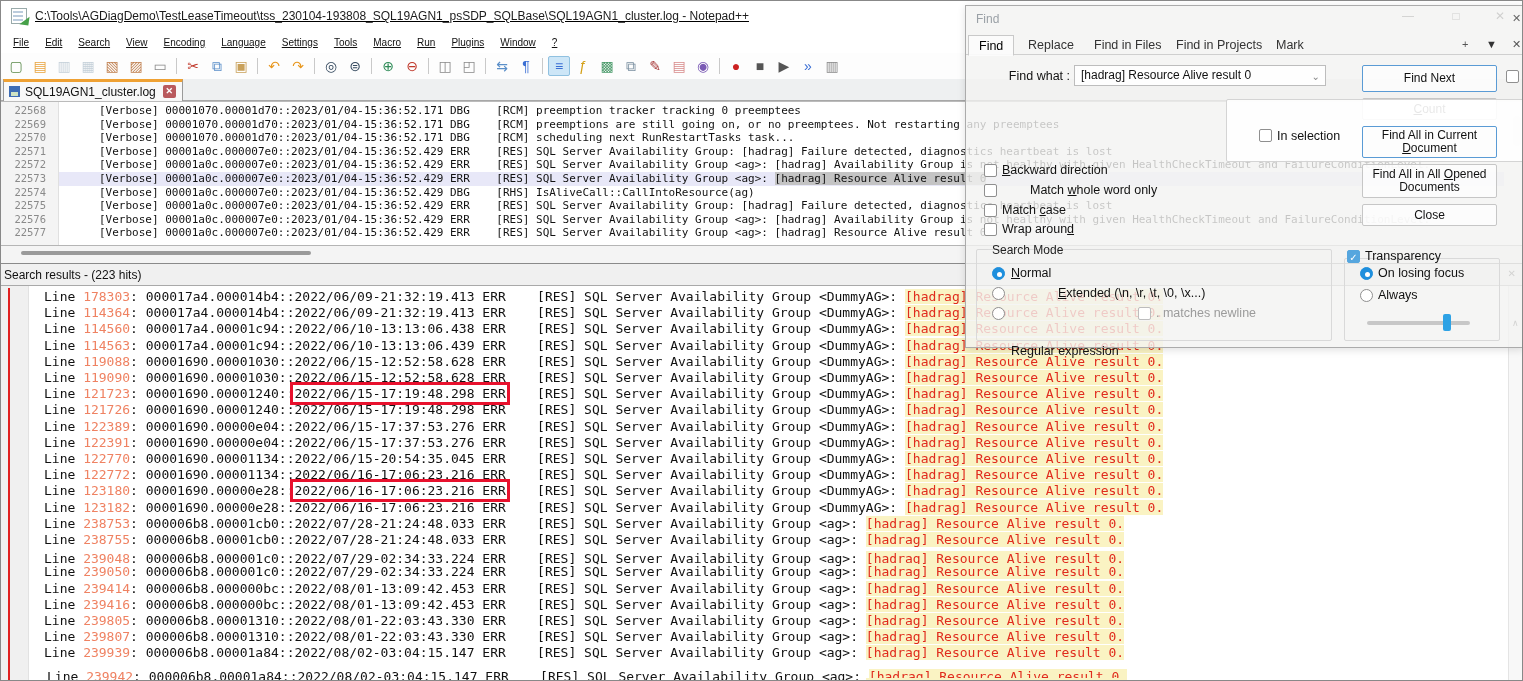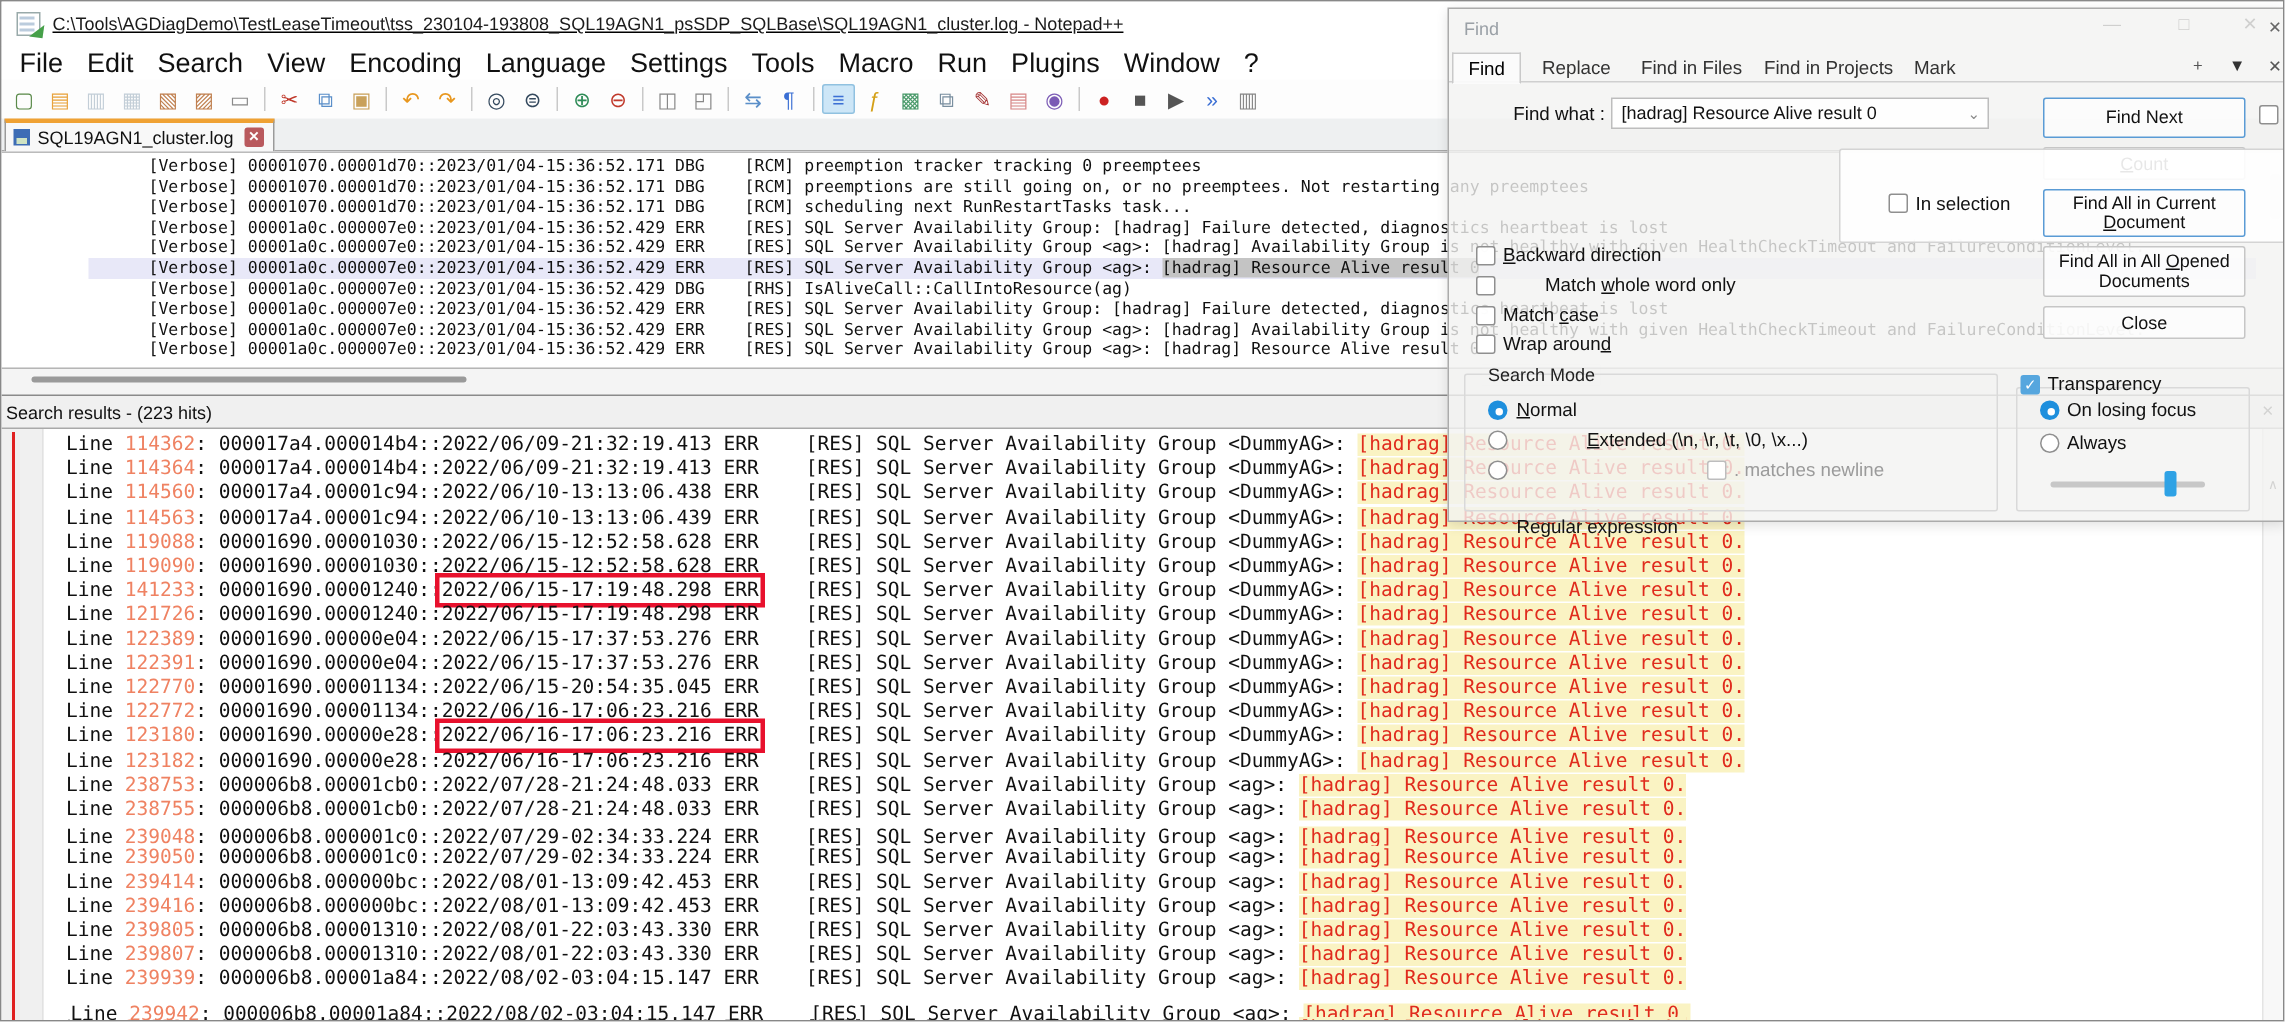--- a/index.html
+++ b/index.html
@@ -11,21 +11,21 @@
   }
   
   #titlebar{position:absolute;left:0;top:0;width:1523px;height:30px;background:#ffffff;display:flex;align-items:center;text-decoration:underline;}
   #app-icon{width:16px;height:16px;margin:0 8px 0 10px;position:relative;background:#fff;border:1px solid #9aa;flex:0 0 auto;}
   #app-icon::before{content:"";position:absolute;left:1px;top:2px;width:10px;height:2px;background:#bcd;box-shadow:0 4px 0 #bcd,0 8px 0 #bcd;}
   #app-icon::after{content:"";position:absolute;right:-3px;bottom:-2px;width:0;height:0;border-left:9px solid transparent;border-bottom:9px solid #46a049;transform:rotate(8deg);}
   #title-text{font-size:12px;color:#1b1b1b;white-space:nowrap;}
   .win-ctl{position:absolute;top:4px;width:30px;height:22px;text-align:center;line-height:22px;font-size:12px;color:#444;}
   
   #menubar{position:absolute;left:0;top:30px;width:1523px;height:22px;background:#fff;display:flex;align-items:center;padding-left:4px;}
-  .menu-item{font-size:18px;color:#111;padding:2px 8px;white-space:nowrap;}
+  .menu-item{font-size:10px;color:#111;padding:2px 8px;white-space:nowrap;text-decoration:underline;}
   
   #toolbar{position:absolute;left:0;top:52px;width:1523px;height:26px;background:#fdfdfd;display:flex;align-items:center;padding-left:3px;}
   .tbi{width:22px;height:20px;display:flex;align-items:center;justify-content:center;font-size:14px;line-height:20px;margin:0 1px;border-radius:2px;}
   .tbi.active{background:#cde6f7;border:1px solid #90c1e0;}
   .tbi.disabled{opacity:.45;}
   .tb-sep{width:1px;height:16px;background:#c9c9c9;margin:0 4px;}
   
   #tabbar{position:absolute;left:0;top:78px;width:1523px;height:22px;background:#eef0f1;border-bottom:1px solid #a7a7a7;}
   #tab-active{position:absolute;left:2px;top:0;height:22px;background:#f8f8f8;border:1px solid #9a9a9a;border-bottom:none;border-top:3px solid #efa133;display:flex;align-items:center;padding:0 6px 0 5px;}
   #tab-save-icon{width:11px;height:11px;background:#3e6db5;position:relative;margin-right:5px;}
@@ -159,20 +159,32 @@
 
   <div id="tabbar">
     <div id="tab-active">
       <div id="tab-save-icon"></div>
       <div id="tab-label">SQL19AGN1_cluster.log</div>
       <div id="tab-close">✕</div>
     </div>
   </div>
 
   <div id="editor">
+    <div id="gutter">
+        <div class="gut-num" style="top: 2px;">22568</div>
+        <div class="gut-num" style="top: 15.6px;">22569</div>
+        <div class="gut-num" style="top: 29.2px;">22570</div>
+        <div class="gut-num" style="top: 42.8px;">22571</div>
+        <div class="gut-num" style="top: 56.4px;">22572</div>
+        <div class="gut-num" style="top: 70px;">22573</div>
+        <div class="gut-num" style="top: 83.6px;">22574</div>
+        <div class="gut-num" style="top: 97.2px;">22575</div>
+        <div class="gut-num" style="top: 110.8px;">22576</div>
+        <div class="gut-num" style="top: 124.4px;">22577</div>
+      </div>
     <div id="ed-rows">
         <div class="ed-row" style="top: 2px;"><span>[Verbose] 00001070.00001d70::2023/01/04-15:36:52.171 DBG    </span>[RCM] preemption tracker tracking 0 preemptees</div>
         <div class="ed-row" style="top: 15.6px;"><span>[Verbose] 00001070.00001d70::2023/01/04-15:36:52.171 DBG    </span>[RCM] preemptions are still going on, or no preemptees. Not restarting any preemptees</div>
         <div class="ed-row" style="top: 29.2px;"><span>[Verbose] 00001070.00001d70::2023/01/04-15:36:52.171 DBG    </span>[RCM] scheduling next RunRestartTasks task...</div>
         <div class="ed-row" style="top: 42.8px;"><span>[Verbose] 00001a0c.000007e0::2023/01/04-15:36:52.429 ERR    </span>[RES] SQL Server Availability Group: [hadrag] Failure detected, diagnostics heartbeat is lost</div>
         <div class="ed-row" style="top: 56.4px;"><span>[Verbose] 00001a0c.000007e0::2023/01/04-15:36:52.429 ERR    </span>[RES] SQL Server Availability Group &lt;ag&gt;: [hadrag] Availability Group is not healthy with given HealthCheckTimeout and FailureConditionLevel.</div>
         <div class="ed-row current" style="top: 70px;"><span>[Verbose] 00001a0c.000007e0::2023/01/04-15:36:52.429 ERR    </span>[RES] SQL Server Availability Group &lt;ag&gt;: <span class="ed-sel">[hadrag] Resource Alive result 0</span></div>
         <div class="ed-row" style="top: 83.6px;"><span>[Verbose] 00001a0c.000007e0::2023/01/04-15:36:52.429 DBG    </span>[RHS] IsAliveCall::CallIntoResource(ag)</div>
         <div class="ed-row" style="top: 97.2px;"><span>[Verbose] 00001a0c.000007e0::2023/01/04-15:36:52.429 ERR    </span>[RES] SQL Server Availability Group: [hadrag] Failure detected, diagnostics heartbeat is lost</div>
         <div class="ed-row" style="top: 110.8px;"><span>[Verbose] 00001a0c.000007e0::2023/01/04-15:36:52.429 ERR    </span>[RES] SQL Server Availability Group &lt;ag&gt;: [hadrag] Availability Group is not healthy with given HealthCheckTimeout and FailureConditionLevel.</div>
@@ -188,27 +200,27 @@
   <div id="rheader">
     <div id="rheader-title">Search results - (223 hits)</div>
     <div id="rheader-close">✕</div>
   </div>
 
   <div id="results">
     <div id="results-margin">
       <div id="results-redline"></div>
     </div>
     <div id="hit-rows">
-        <div class="hit-row" style="top: 3px;">Line <span class="hit-num">114362</span>: 000017a4.000014b4::<span>2022/06/09-21:32:19.413 ERR</span>    [RES] SQL Server Availability Group &lt;DummyAG&gt;: <span class="hit-match">[hadrag] Resource Alive result 0.</span></div>
+        <div class="hit-row" style="top: 3px;">Line <span class="hit-num">178303</span>: 000017a4.000014b4::<span>2022/06/09-21:32:19.413 ERR</span>    [RES] SQL Server Availability Group &lt;DummyAG&gt;: <span class="hit-match">[hadrag] Resource Alive result 0.</span></div>
         <div class="hit-row" style="top: 19.2px;">Line <span class="hit-num">114364</span>: 000017a4.000014b4::<span>2022/06/09-21:32:19.413 ERR</span>    [RES] SQL Server Availability Group &lt;DummyAG&gt;: <span class="hit-match">[hadrag] Resource Alive result 0.</span></div>
         <div class="hit-row" style="top: 35.4px;">Line <span class="hit-num">114560</span>: 000017a4.00001c94::<span>2022/06/10-13:13:06.438 ERR</span>    [RES] SQL Server Availability Group &lt;DummyAG&gt;: <span class="hit-match">[hadrag] Resource Alive result 0.</span></div>
         <div class="hit-row" style="top: 51.6px;">Line <span class="hit-num">114563</span>: 000017a4.00001c94::<span>2022/06/10-13:13:06.439 ERR</span>    [RES] SQL Server Availability Group &lt;DummyAG&gt;: <span class="hit-match">[hadrag] Resource Alive result 0.</span></div>
         <div class="hit-row" style="top: 67.8px;">Line <span class="hit-num">119088</span>: 00001690.00001030::<span>2022/06/15-12:52:58.628 ERR</span>    [RES] SQL Server Availability Group &lt;DummyAG&gt;: <span class="hit-match">[hadrag] Resource Alive result 0.</span></div>
         <div class="hit-row" style="top: 84px;">Line <span class="hit-num">119090</span>: 00001690.00001030::<span>2022/06/15-12:52:58.628 ERR</span>    [RES] SQL Server Availability Group &lt;DummyAG&gt;: <span class="hit-match">[hadrag] Resource Alive result 0.</span></div>
-        <div class="hit-row" style="top: 100.2px;">Line <span class="hit-num">141233</span>: 00001690.00001240::<span class="hit-boxed">2022/06/15-17:19:48.298 ERR</span>    [RES] SQL Server Availability Group &lt;DummyAG&gt;: <span class="hit-match">[hadrag] Resource Alive result 0.</span></div>
+        <div class="hit-row" style="top: 100.2px;">Line <span class="hit-num">121723</span>: 00001690.00001240::<span class="hit-boxed">2022/06/15-17:19:48.298 ERR</span>    [RES] SQL Server Availability Group &lt;DummyAG&gt;: <span class="hit-match">[hadrag] Resource Alive result 0.</span></div>
         <div class="hit-row" style="top: 116.4px;">Line <span class="hit-num">121726</span>: 00001690.00001240::<span>2022/06/15-17:19:48.298 ERR</span>    [RES] SQL Server Availability Group &lt;DummyAG&gt;: <span class="hit-match">[hadrag] Resource Alive result 0.</span></div>
         <div class="hit-row" style="top: 132.6px;">Line <span class="hit-num">122389</span>: 00001690.00000e04::<span>2022/06/15-17:37:53.276 ERR</span>    [RES] SQL Server Availability Group &lt;DummyAG&gt;: <span class="hit-match">[hadrag] Resource Alive result 0.</span></div>
         <div class="hit-row" style="top: 148.8px;">Line <span class="hit-num">122391</span>: 00001690.00000e04::<span>2022/06/15-17:37:53.276 ERR</span>    [RES] SQL Server Availability Group &lt;DummyAG&gt;: <span class="hit-match">[hadrag] Resource Alive result 0.</span></div>
         <div class="hit-row" style="top: 165px;">Line <span class="hit-num">122770</span>: 00001690.00001134::<span>2022/06/15-20:54:35.045 ERR</span>    [RES] SQL Server Availability Group &lt;DummyAG&gt;: <span class="hit-match">[hadrag] Resource Alive result 0.</span></div>
         <div class="hit-row" style="top: 181.2px;">Line <span class="hit-num">122772</span>: 00001690.00001134::<span>2022/06/16-17:06:23.216 ERR</span>    [RES] SQL Server Availability Group &lt;DummyAG&gt;: <span class="hit-match">[hadrag] Resource Alive result 0.</span></div>
         <div class="hit-row" style="top: 197.4px;">Line <span class="hit-num">123180</span>: 00001690.00000e28::<span class="hit-boxed">2022/06/16-17:06:23.216 ERR</span>    [RES] SQL Server Availability Group &lt;DummyAG&gt;: <span class="hit-match">[hadrag] Resource Alive result 0.</span></div>
         <div class="hit-row" style="top: 213.6px;">Line <span class="hit-num">123182</span>: 00001690.00000e28::<span>2022/06/16-17:06:23.216 ERR</span>    [RES] SQL Server Availability Group &lt;DummyAG&gt;: <span class="hit-match">[hadrag] Resource Alive result 0.</span></div>
         <div class="hit-row" style="top: 229.8px;">Line <span class="hit-num">238753</span>: 000006b8.00001cb0::<span>2022/07/28-21:24:48.033 ERR</span>    [RES] SQL Server Availability Group &lt;ag&gt;: <span class="hit-match">[hadrag] Resource Alive result 0.</span></div>
         <div class="hit-row" style="top: 246px;">Line <span class="hit-num">238755</span>: 000006b8.00001cb0::<span>2022/07/28-21:24:48.033 ERR</span>    [RES] SQL Server Availability Group &lt;ag&gt;: <span class="hit-match">[hadrag] Resource Alive result 0.</span></div>
         <div class="hit-row" style="top: 265px;">Line <span class="hit-num">239048</span>: 000006b8.000001c0::<span>2022/07/29-02:34:33.224 ERR</span>    [RES] SQL Server Availability Group &lt;ag&gt;: <span class="hit-match">[hadrag] Resource Alive result 0.</span></div>

